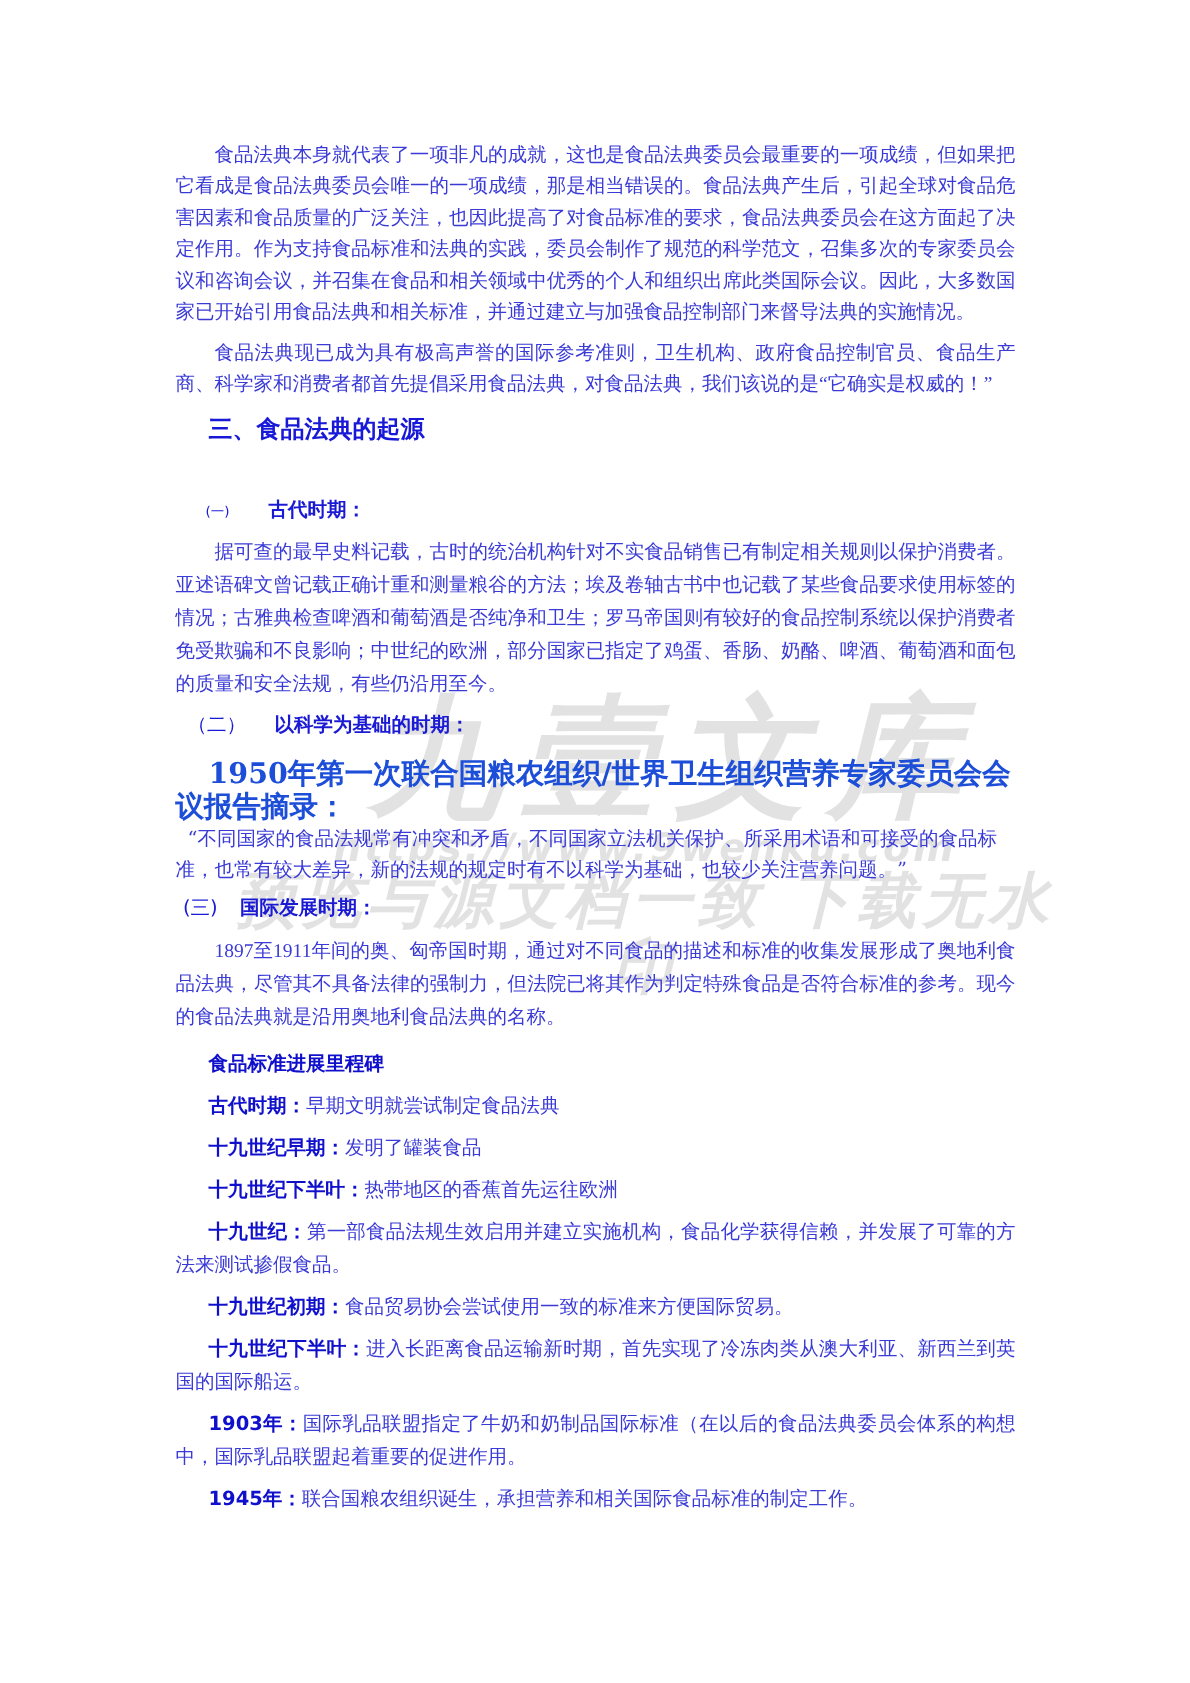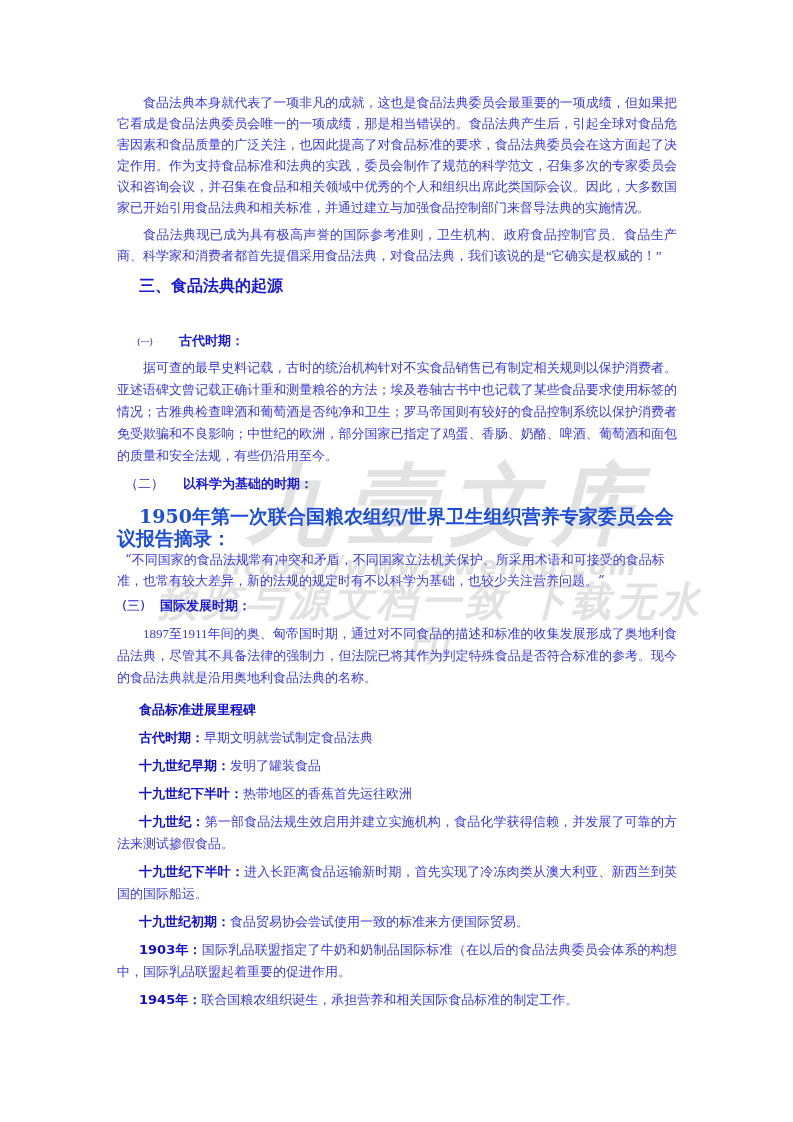--- a/index.html
+++ b/index.html
@@ -166,19 +166,19 @@
     <p class="para" style="line-height:22px">1897至1911年间的奥、匈帝国时期，通过对不同食品的描述和标准的收集发展形成了奥地利食品法典，尽管其不具备法律的强制力，但法院已将其作为判定特殊食品是否符合标准的参考。现今的食品法典就是沿用奥地利食品法典的名称。</p>
 
     <div style="height:6px"></div>
     <div class="milestone-title">食品标准进展里程碑</div>
     <div style="height:4px"></div>
 
     <p class="ms"><span class="ms-label">古代时期：</span><span>早期文明就尝试制定食品法典</span></p>
     <p class="ms"><span class="ms-label">十九世纪早期：</span><span>发明了罐装食品</span></p>
     <p class="ms"><span class="ms-label">十九世纪下半叶：</span><span>热带地区的香蕉首先运往欧洲</span></p>
     <p class="ms"><span class="ms-label">十九世纪：</span><span>第一部食品法规生效启用并建立实施机构，食品化学获得信赖，并发展了可靠的方法来测试掺假食品。</span></p>
+    <p class="ms"><span class="ms-label">十九世纪初期：</span><span>食品贸易协会尝试使用一致的标准来方便国际贸易。</span></p>
     <p class="ms"><span class="ms-label">十九世纪下半叶：</span><span>进入长距离食品运输新时期，首先实现了冷冻肉类从澳大利亚、新西兰到英国的国际船运。</span></p>
-    <p class="ms"><span class="ms-label">十九世纪初期：</span><span>食品贸易协会尝试使用一致的标准来方便国际贸易。</span></p>
     <p class="ms"><span class="ms-label">1903年：</span><span>国际乳品联盟指定了牛奶和奶制品国际标准（在以后的食品法典委员会体系的构想中，国际乳品联盟起着重要的促进作用。</span></p>
     <p class="ms"><span class="ms-label">1945年：</span><span>联合国粮农组织诞生，承担营养和相关国际食品标准的制定工作。</span></p>
 
   </div>
 </div>
 
 </body></html>

